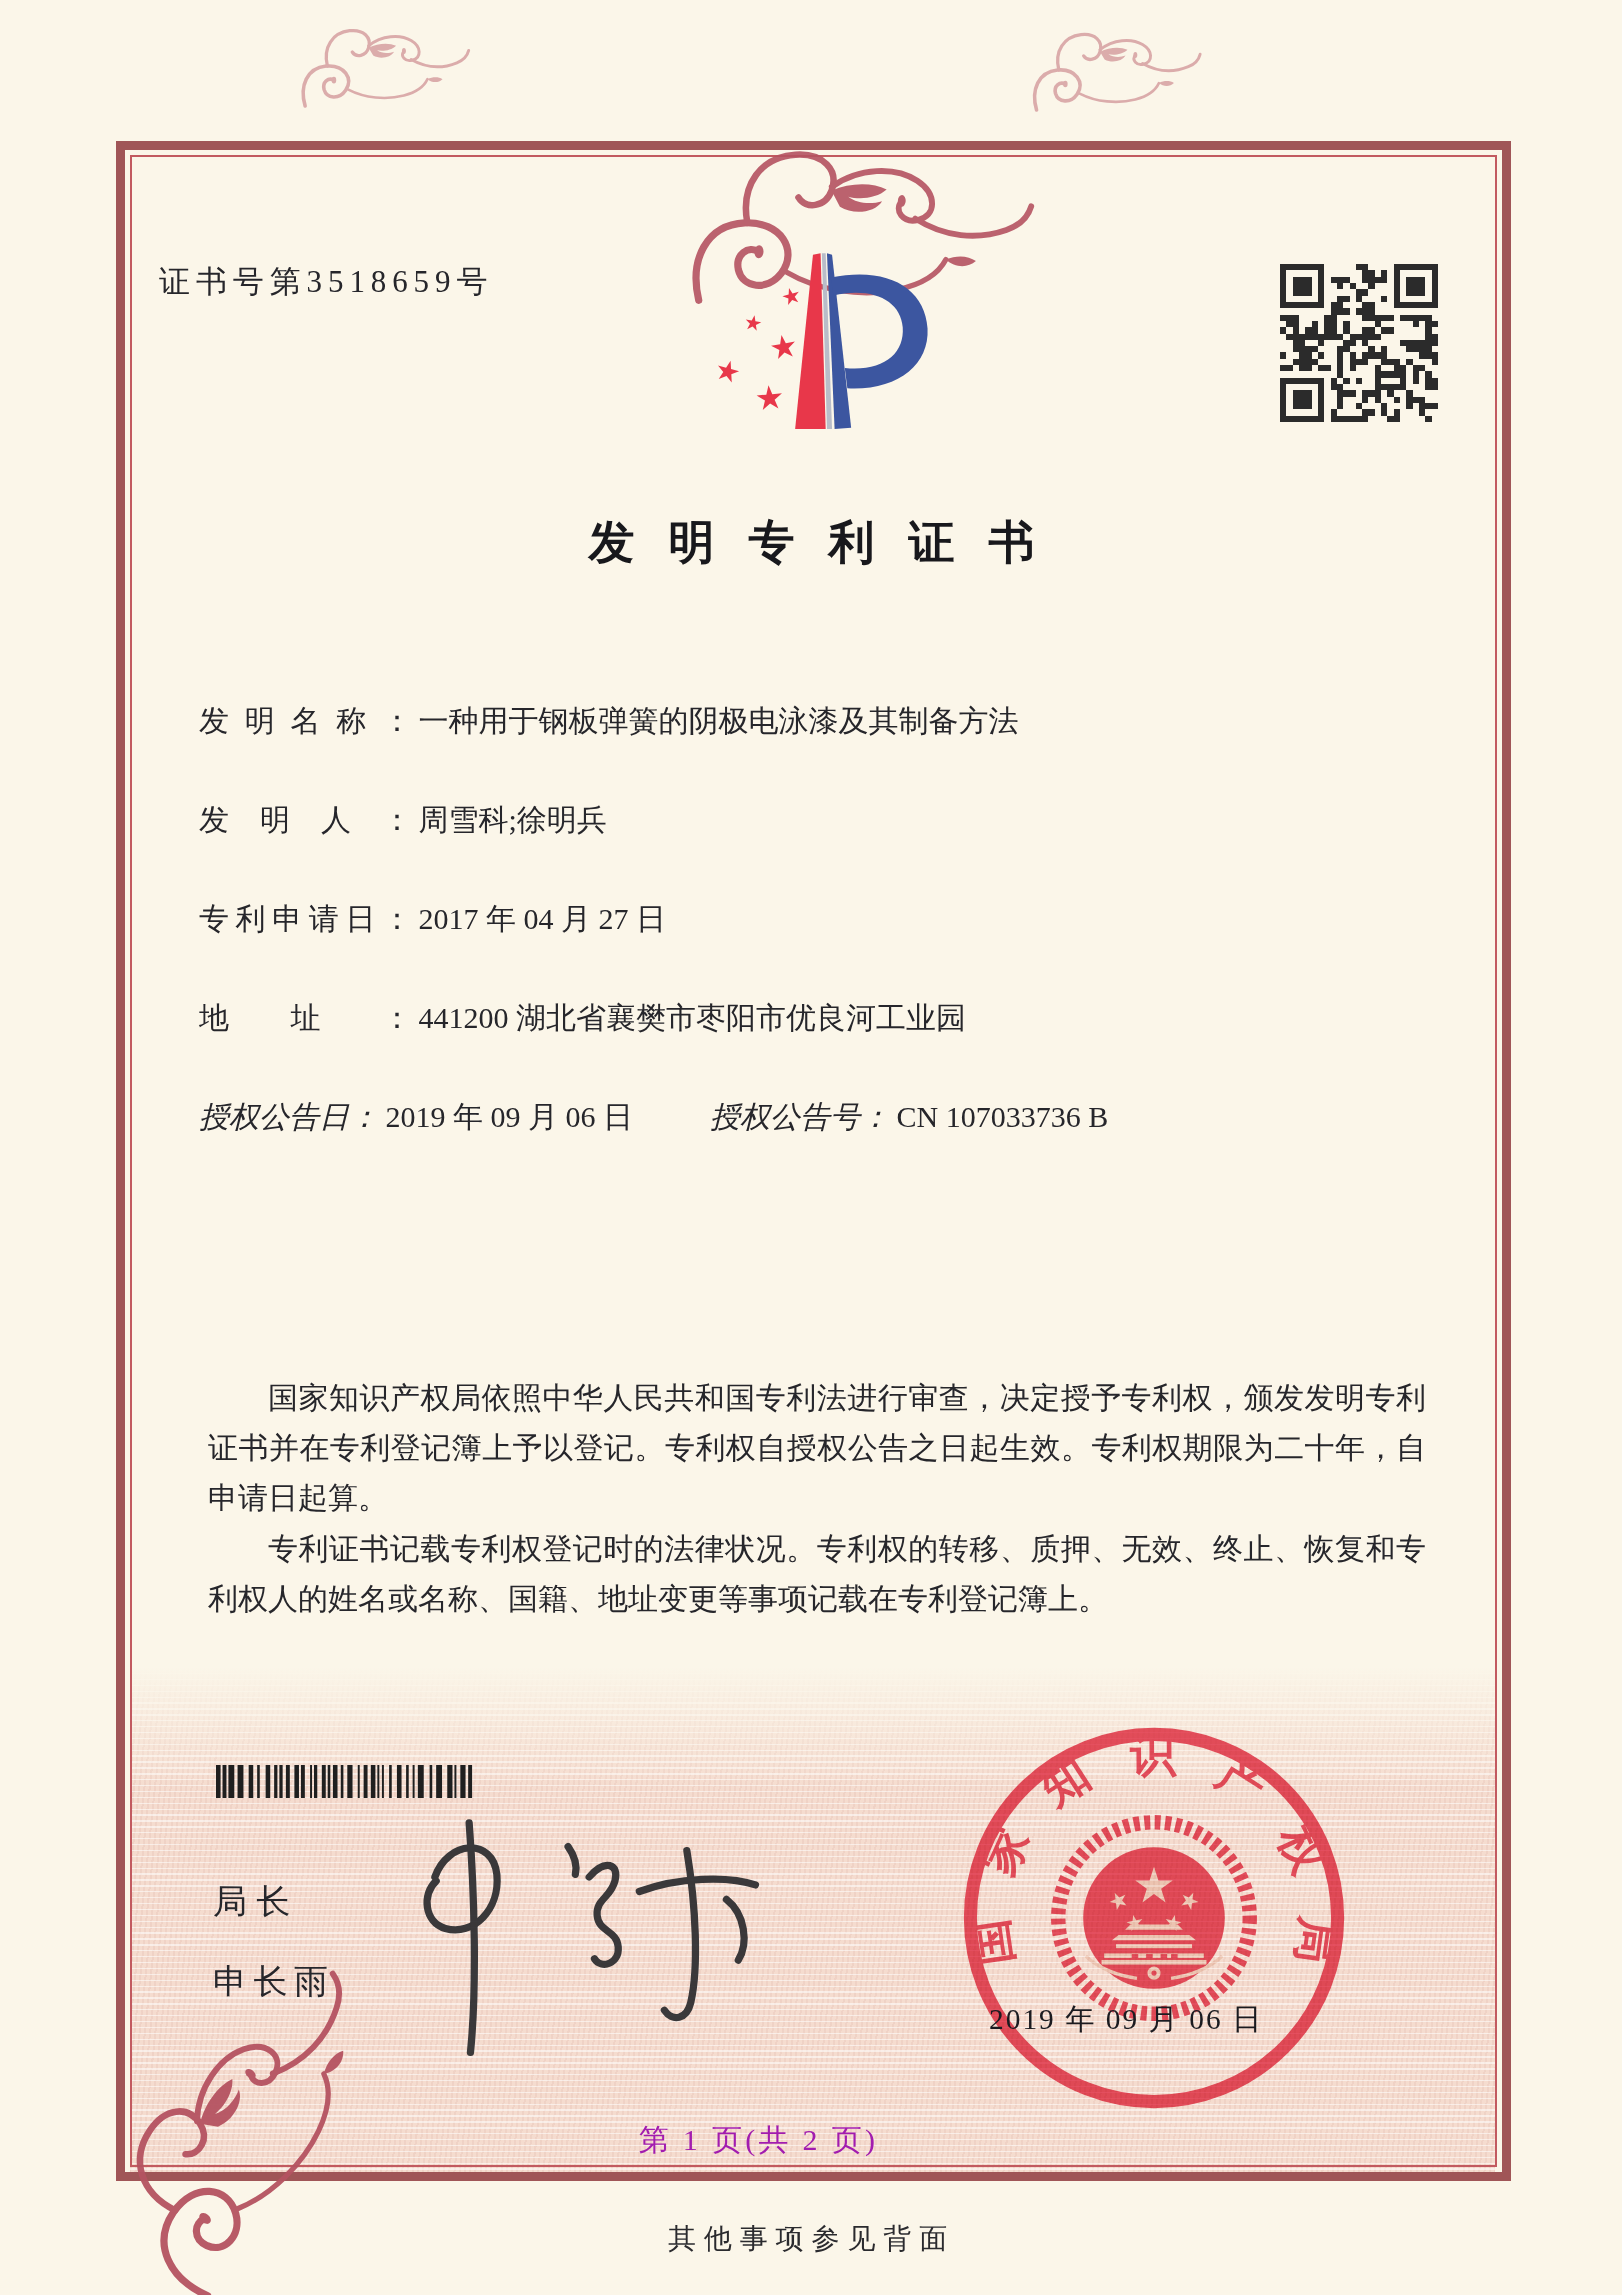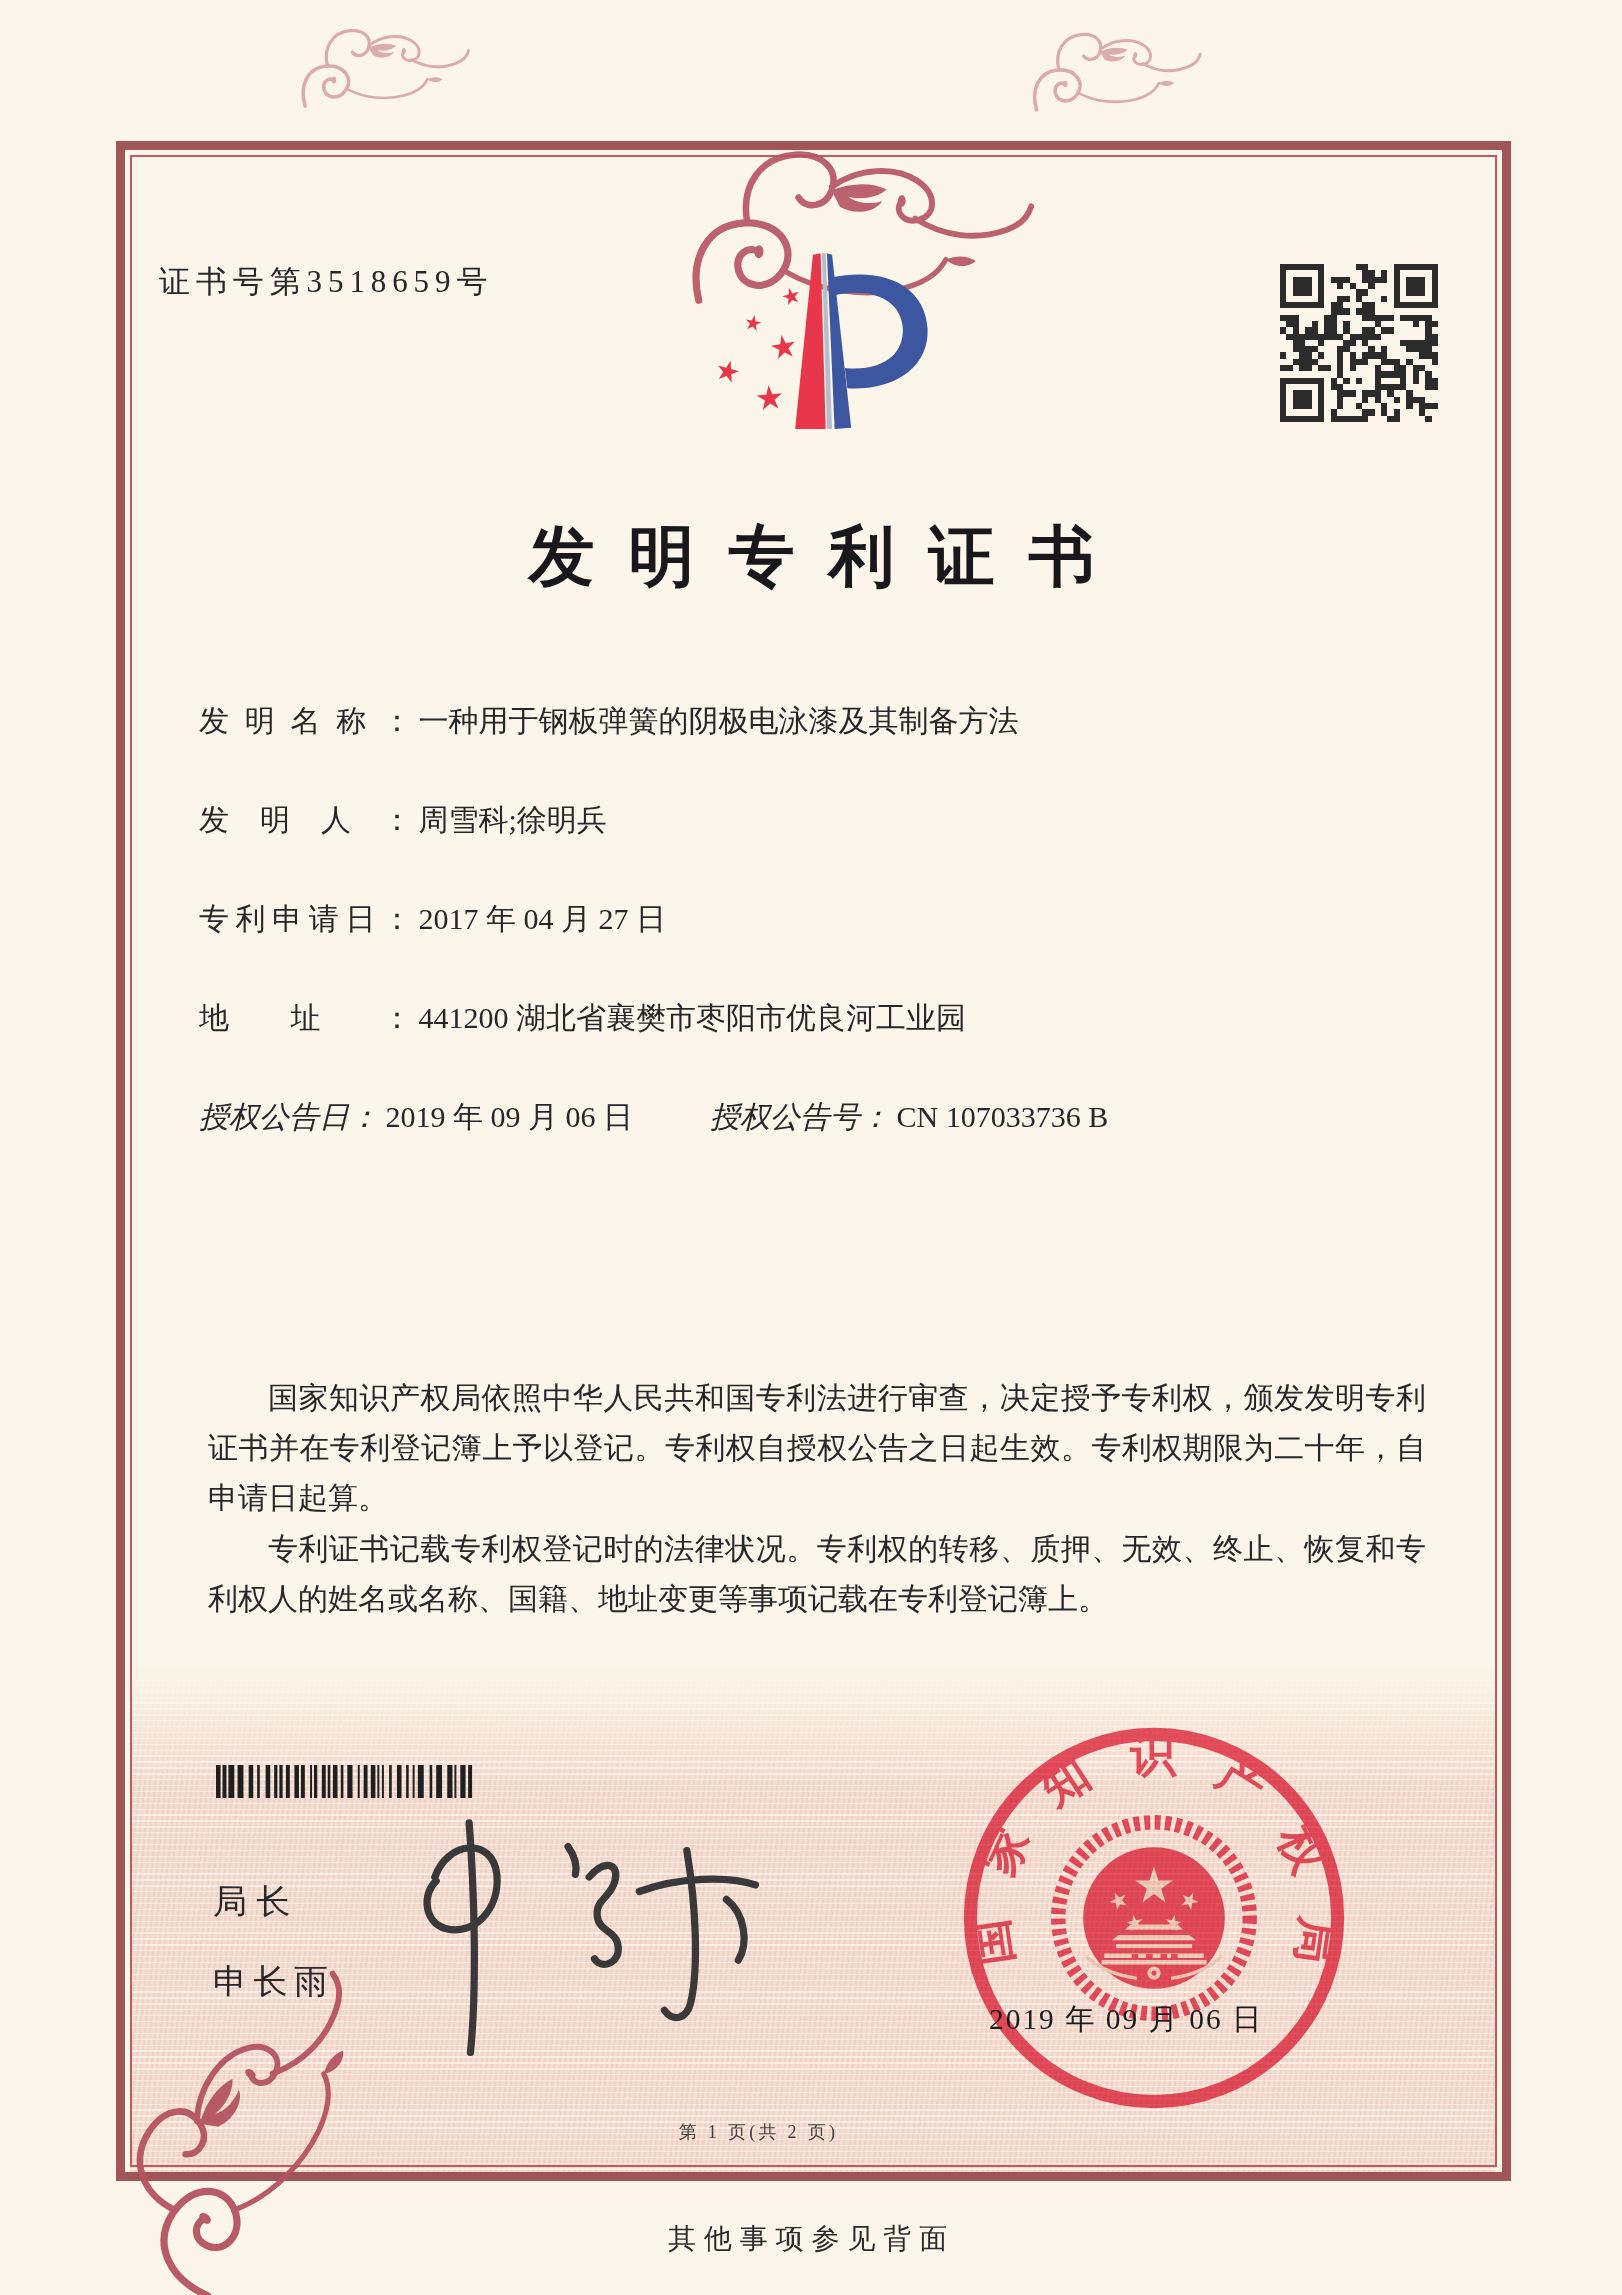--- a/index.html
+++ b/index.html
@@ -49,21 +49,21 @@
 
   .ornaments{left:0;top:0;width:1623px;height:2295px;z-index:3;pointer-events:none;}
 
   .cert-no{left:159px; top:261px; font-size:31px; letter-spacing:5.9px; z-index:4;}
 
   .logo{left:694px; top:247px; width:243px; height:191px; z-index:4;}
   .qr{left:1280px; top:264px; width:158px; height:158px; z-index:4;}
 
   .title{
     left:0; top:512px; width:100%; text-align:center; z-index:4;
-    font-size:66px; font-weight:700; letter-spacing:34px; text-indent:34px; color:#18181c;
+    font-size:46px; font-weight:700; letter-spacing:34px; text-indent:34px; color:#18181c;
   }
 
   .rows{left:199px; top:705px; width:1217px; z-index:4; font-size:30px; line-height:31px;}
   .row{display:flex; align-items:baseline; margin-bottom:68px;}
   .row-label{flex:0 0 auto; width:213px; text-align:justify; text-align-last:justify; white-space:nowrap;}
   .row-label.plain{width:auto; text-align-last:auto;font-style:italic;}
   .row-value{margin-left:6.5px; white-space:nowrap;}
   .grant-label2{margin-left:77px;}
 
   .paras{left:208px; top:1373px; width:1218px; z-index:4; font-size:30px; line-height:50px; text-align:justify;}
@@ -73,21 +73,21 @@
   .barcode{left:216px; top:1765px; width:260px; height:33px; z-index:5;}
 
   .director-title{left:213px; top:1879px; font-size:34px; letter-spacing:9.2px; z-index:5;}
   .director-name{left:213px; top:1959px; font-size:34px; letter-spacing:6.5px; z-index:5;}
 
   .signature{left:357px; top:1813px; width:409px; height:252px; z-index:6;}
 
   .seal{left:954px; top:1718px; width:400px; height:400px; z-index:5; opacity:.94; mix-blend-mode:multiply;}
   .seal-date{left:989px; top:2000px; font-size:29.4px; letter-spacing:2px; color:#1b1b20; z-index:7;}
 
-  .footer-page{left:497px; top:2120px; width:523px; text-align:center; font-size:18px; letter-spacing:3.3px; z-index:5; color:#404040;}
+  .footer-page{left:497px; top:2120px; width:523px; text-align:center; font-size:30px; letter-spacing:3.3px; z-index:5; color:#a21caf;}
   .back-note{left:0; top:2220px; width:100%; text-align:center; font-size:28px; letter-spacing:7.9px; color:#2a2a2e; z-index:4;}
 </style>
 </head>
 <body>
 
 <svg width="0" height="0" style="position:absolute" aria-hidden="true">
   <defs>
     <polygon id="star" points="0,-1 0.2245,-0.309 0.9511,-0.309 0.3633,0.118 0.5878,0.809 0,0.382 -0.5878,0.809 -0.3633,0.118 -0.9511,-0.309 -0.2245,-0.309"></polygon>
     <g id="orn">
       <g fill="none" stroke="var(--ornament)" stroke-linecap="round">

